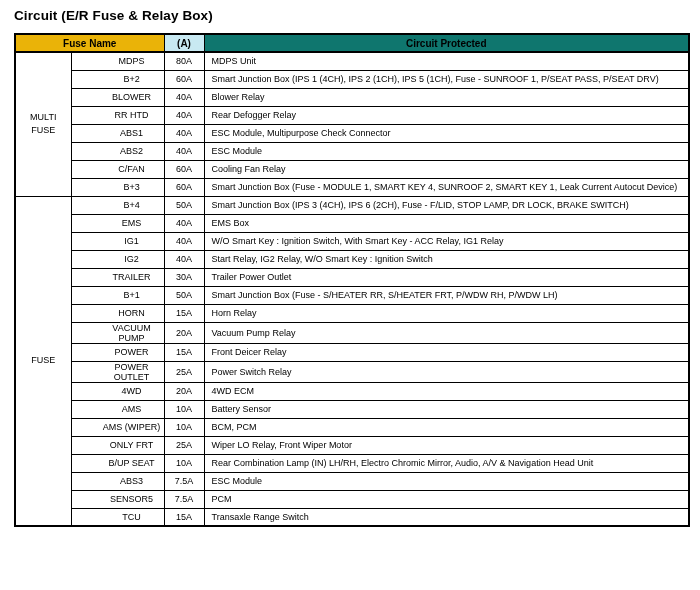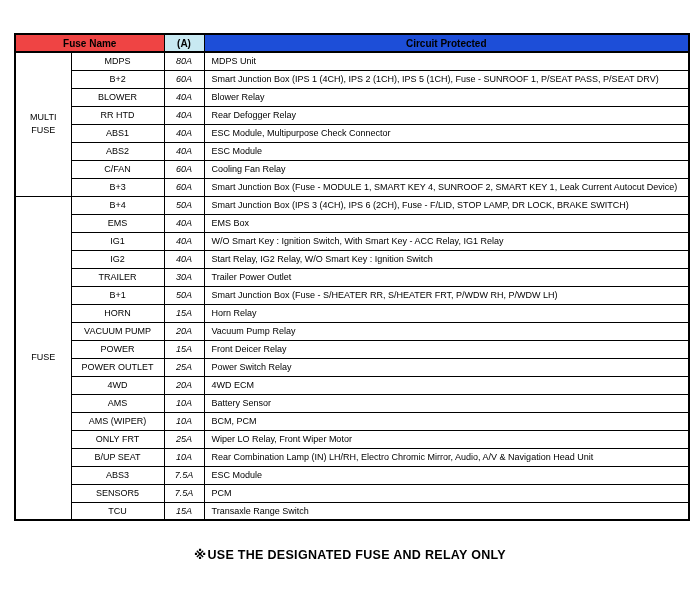--- a/index.html
+++ b/index.html
@@ -45,22 +45,22 @@
     height: 18px;
     font-size: 9px;
   }
   .group-cell {
     text-align: center;
     font-size: 9.5px;
     line-height: 13px;
     border-left: 2px solid #000;
     margin-top: 28px;
   }
-  .name-cell { text-align: center; }
-  .amp-cell  { text-align: center; font-style: italic; }
+  .name-cell { text-align: center; padding-left: 28px; }
+  .amp-cell  { text-align: center; }
   .circuit-cell {
     text-align: left;
     padding-left: 7px;
     white-space: nowrap;
     border-right: 2px solid #000;
   }
 
   .footer-note {
     position: absolute;
     left: 0; top: 547px;
@@ -70,33 +70,34 @@
     font-weight: bold;
     letter-spacing: 0.3px;
   }
   .footer-note .ref-mark { font-weight: bold; margin-right: 1px; }
 </style>
 </head>
 <body>
 
 <div class="page">
 
+  <div class="page-title">Circuit (E/R Fuse &amp; Relay Box)</div>
 
   <table class="fuse-table">
     <colgroup>
       <col style="width:56px">
       <col style="width:93px">
       <col style="width:40px">
       <col style="width:485px">
     </colgroup>
     <thead>
       <tr>
-        <th colspan="2" style="background: #ef4444;">Fuse Name</th>
+        <th colspan="2" style="background: #eab308;">Fuse Name</th>
         <th style="background: rgb(200, 233, 242);">(A)</th>
-        <th style="background: #1d4ed8;">Circuit Protected</th>
+        <th style="background: #0f766e;">Circuit Protected</th>
       </tr>
     </thead>
     <tbody>
         <tr>
           <td class="group-cell" rowspan="8">MULTI<br>FUSE</td>
           <td class="name-cell">MDPS</td>
           <td class="amp-cell">80A</td>
           <td class="circuit-cell">MDPS Unit</td>
         </tr>
         <tr>
@@ -221,17 +222,14 @@
           <td class="circuit-cell">PCM</td>
         </tr>
         <tr>
           <td class="name-cell">TCU</td>
           <td class="amp-cell">15A</td>
           <td class="circuit-cell">Transaxle Range Switch</td>
         </tr>
       </tbody>
   </table>
 
-  <div class="footer-note">
-    <span class="ref-mark">※</span><span>USE THE DESIGNATED FUSE AND RELAY ONLY</span>
-  </div>
 
 </div>
 
 </body></html>

